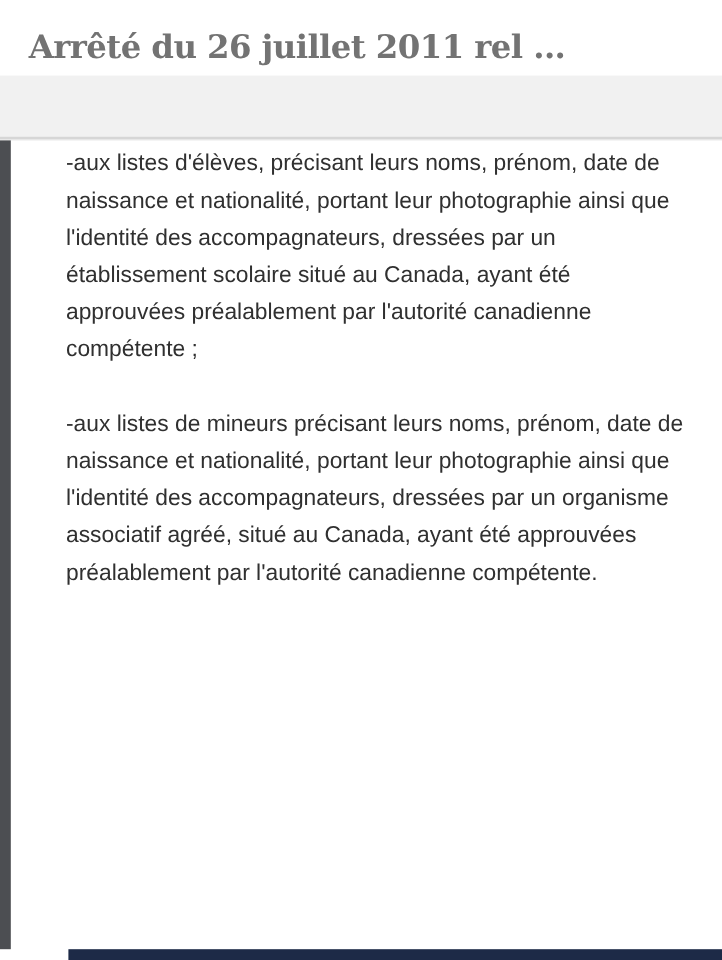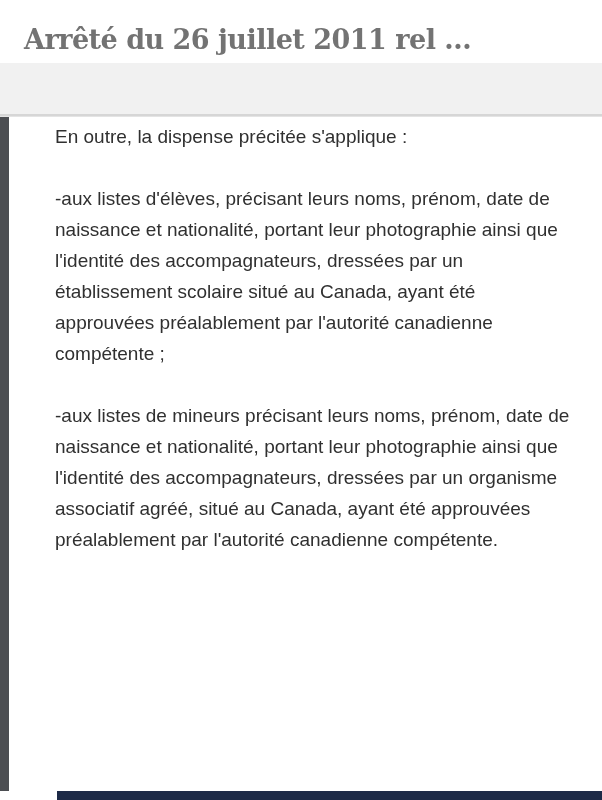--- a/index.html
+++ b/index.html
@@ -96,20 +96,19 @@
 <body>
 
 <div class="header">
   <div class="page-title">Arrêté du 26 juillet 2011 rel ...</div>
 </div>
 
 <div class="toolbar-band"></div>
 
 <div class="content">
   <div class="text-block">
-      <p>En outre, la dispense précitée s'applique :</p>
       <p>-aux listes d'élèves, précisant leurs noms, prénom, date de naissance et nationalité, portant leur photographie ainsi que l'identité des accompagnateurs, dressées par un établissement scolaire situé au Canada, ayant été approuvées préalablement par l'autorité canadienne compétente ;</p>
       <p>-aux listes de mineurs précisant leurs noms, prénom, date de naissance et nationalité, portant leur photographie ainsi que l'identité des accompagnateurs, dressées par un organisme associatif agréé, situé au Canada, ayant été approuvées préalablement par l'autorité canadienne compétente.</p>
     </div>
 </div>
 
 <div class="v-scrollbar"></div>
 <div class="h-scrollbar"></div>
 
 </body></html>

